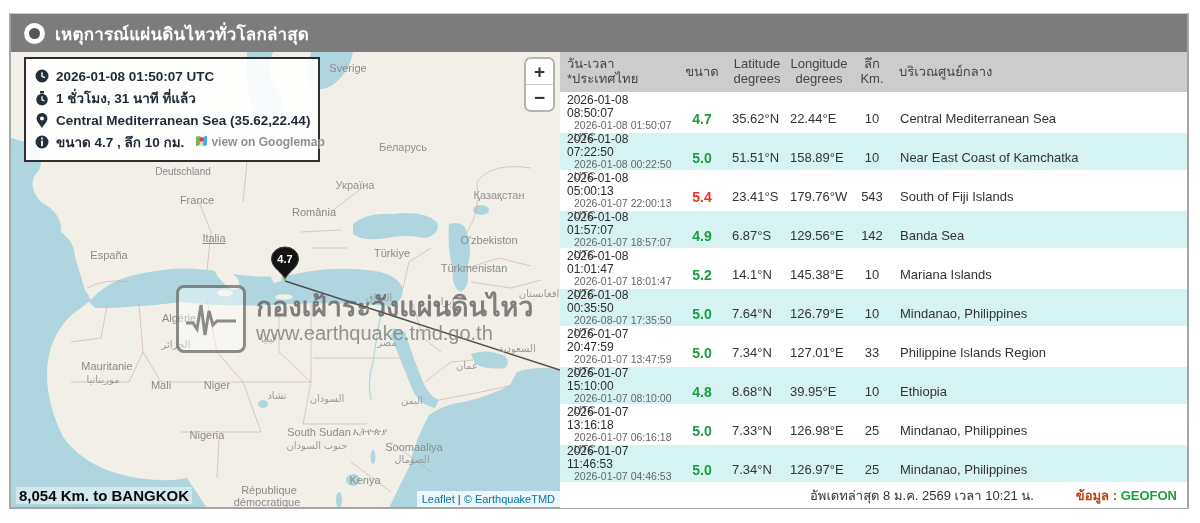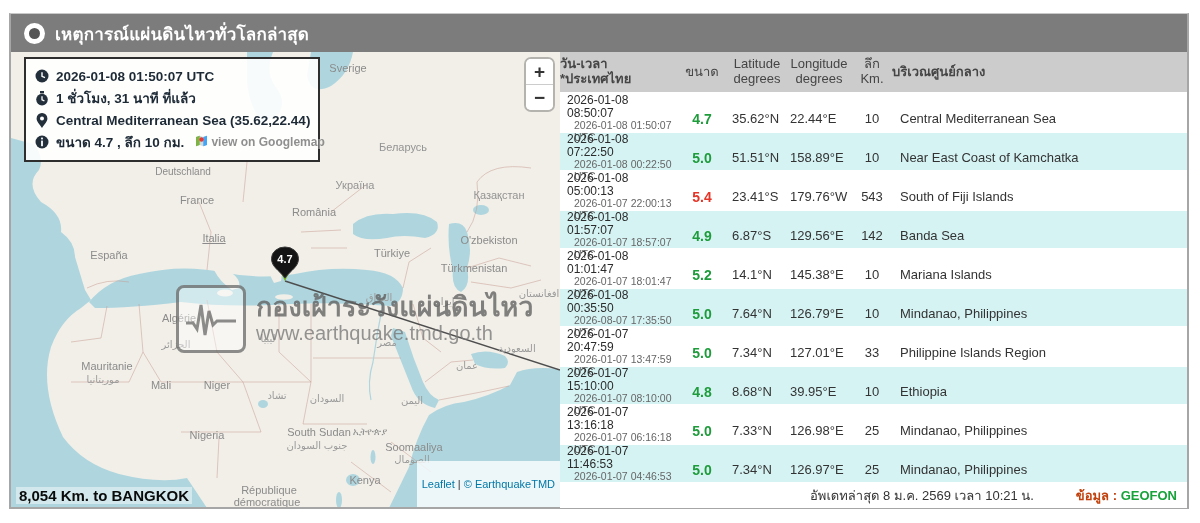--- a/index.html
+++ b/index.html
@@ -31,27 +31,27 @@
   .ib-icon{flex:0 0 14px;width:14px;height:15px;display:flex;align-items:center;justify-content:center;}
   .gmap-link{display:inline-flex;align-items:center;gap:4px;margin-left:5px;font-size:12px;color:#8f8f8f;font-weight:bold;cursor:pointer;}
   
   .zoomctl{position:absolute;right:7px;top:7px;width:27px;background:#fff;border-radius:5px;box-shadow:0 0 0 2px rgba(0,0,0,.25);overflow:hidden;}
   .zoombtn{height:25px;display:flex;align-items:center;justify-content:center;font-size:19px;font-weight:bold;color:#333;cursor:pointer;background:#fff;}
   .zoombtn:first-child{border-bottom:1px solid #ccc;}
   
   .marker{position:absolute;left:256px;top:194px;width:36px;height:36px;pointer-events:none;}
   
   .distance{position:absolute;left:5px;bottom:3px;font-size:15px;font-weight:bold;color:#0a0a0a;background:rgba(255,255,255,.45);padding:0 3px;}
-  .attrib{position:absolute;right:0;bottom:0;background:rgba(255,255,255,.78);font-size:11px;padding:17px 5px;color:#333;}
+  .attrib{position:absolute;right:0;bottom:0;background:rgba(255,255,255,.78);font-size:11px;padding:2px 5px;color:#333;}
   .attrib .blue{color:#0078a8;}
   
   .datatable{flex:1;display:flex;flex-direction:column;min-width:0;background:#fff;}
   .thead{flex:0 0 40px;background:#cccccc;display:grid;grid-template-columns:116px 52px 58px 66px 40px 1fr;align-items:center;color:#454545;font-size:13px;}
   .th{text-align:center;line-height:1.15;}
-  .th.left{text-align:left;font-weight:bold;}
+  .th.left{text-align:left;padding-left:7px;}
   .tbody{flex:1;}
   .trow{height:39px;box-sizing:border-box;display:grid;grid-template-columns:116px 52px 58px 66px 40px 1fr;align-items:center;background:#fff;border-top:2px solid #fff;font-size:13px;color:#333;cursor:pointer;}
   .trow.alt{background:#d6f3f4;}
   .td-time{padding-left:7px;line-height:1.1;}
   .t-main{font-size:12px;color:#2b2b2b;}
   .t-utc{font-size:10.5px;color:#666;padding-left:7px;}
   .td-mag{text-align:center;font-weight:bold;font-size:14px;}
   .td-mag.green{color:#1e9b3b;}
   .td-mag.red{color:#e53528;}
   .td-c{padding-left:4px;}

